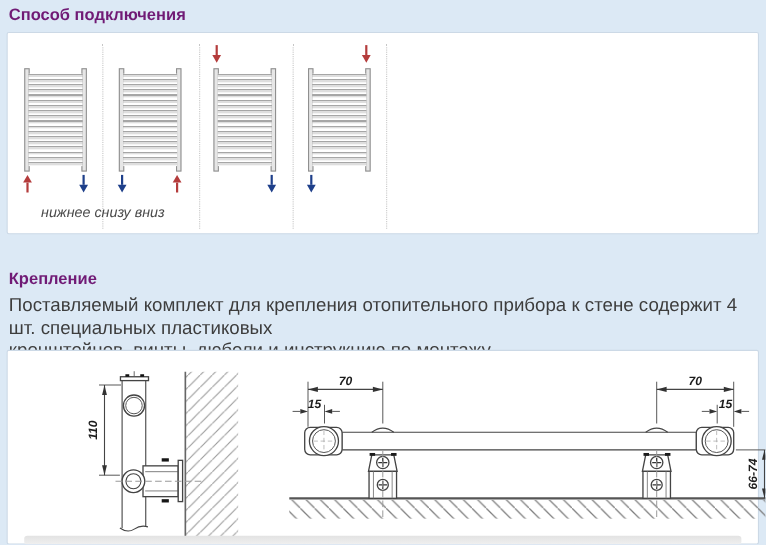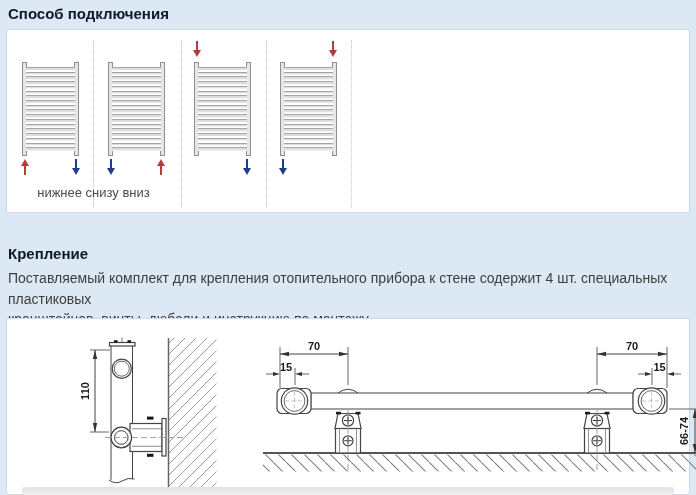--- a/index.html
+++ b/index.html
@@ -1,25 +1,25 @@
 <!DOCTYPE html>
 <html><head>
 <meta charset="utf-8">
 <style>
   html,body{margin:0;padding:0;background:#dce9f5;}
   *{box-sizing:border-box;}
   #page{position:relative;width:696px;height:495px;background:#dce9f5;
         font-family:"Liberation Sans",sans-serif;overflow:hidden;}
 
-  .sec-title{position:absolute;left:8px;font-size:15px;font-weight:bold;color:#0f172a;}
+  .sec-title{position:absolute;left:8px;font-size:15px;font-weight:bold;color:#701a75;}
   #title-connection{top:5px;}
   #title-mounting{top:245px;}
 
   .panel{position:absolute;left:6px;width:684px;background:#fff;
-         border:1px solid #ccd9e6;border-radius:2px;}
+         border:1px solid #ccd9e6;border-radius:2px;font-style:italic;}
   #panel-schemes{top:29px;height:184px;}
   #panel-drawings{top:318px;height:177px;padding-left:32px;}
 
   .sep{position:absolute;top:10px;height:168px;width:0;border-left:1px dotted #c6c6c6;}
 
   .radiator{position:absolute;width:57px;height:94px;}
   .rail{position:absolute;top:0;bottom:0;width:5px;background:#e6e6e6;border:1px solid #8f8f8f;}
   .rail.l{left:0;} .rail.r{right:0;}
   .rungs{position:absolute;left:4px;right:4px;top:5px;bottom:5px;
          background:repeating-linear-gradient(180deg,#a6a6a6 0 1px,#dedede 1px 2.6px,#f4f4f4 2.6px 3.4px,#ffffff 3.4px 4.72px);}
@@ -28,21 +28,21 @@
   .arr .sh{width:2px;flex:1;background:var(--c);}
   .arr .hd{width:0;height:0;}
   .arr.up .hd{order:-1;border-left:4px solid transparent;border-right:4px solid transparent;border-bottom:7px solid var(--c);}
   .arr.down .hd{border-left:4px solid transparent;border-right:4px solid transparent;border-top:7px solid var(--c);}
   .arr.red{--c:#b43c3c;} .arr.blue{--c:#1e3f8a;}
 
   .cap{position:absolute;top:155px;font-size:13px;color:#4a4a4a;text-align:center;}
   #cap-1{left:4px;width:165px;}
   #cap-2{left:172px;width:176px;}
 
-  #mount-desc{position:absolute;left:8px;top:268px;width:686px;font-size:14px;
+  #mount-desc{position:absolute;left:8px;top:268px;width:686px;font-size:17px;
               line-height:20.5px;color:#3d3d3d;}
 
   svg text{font-family:"Liberation Sans",sans-serif;font-size:11px;font-weight:bold;fill:#1c1c1c;}
   .thin{stroke:#444;stroke-width:1;fill:none;}
   .ext{stroke:#555;stroke-width:0.9;fill:none;}
   .dash{stroke:#999;stroke-width:0.9;fill:none;stroke-dasharray:6 3;}
   .outline{stroke:#444;stroke-width:1.2;fill:#fff;}
   .ahead{fill:#333;stroke:none;}
 
   #bottom-strip{position:absolute;left:22px;top:487px;width:652px;height:8px;

